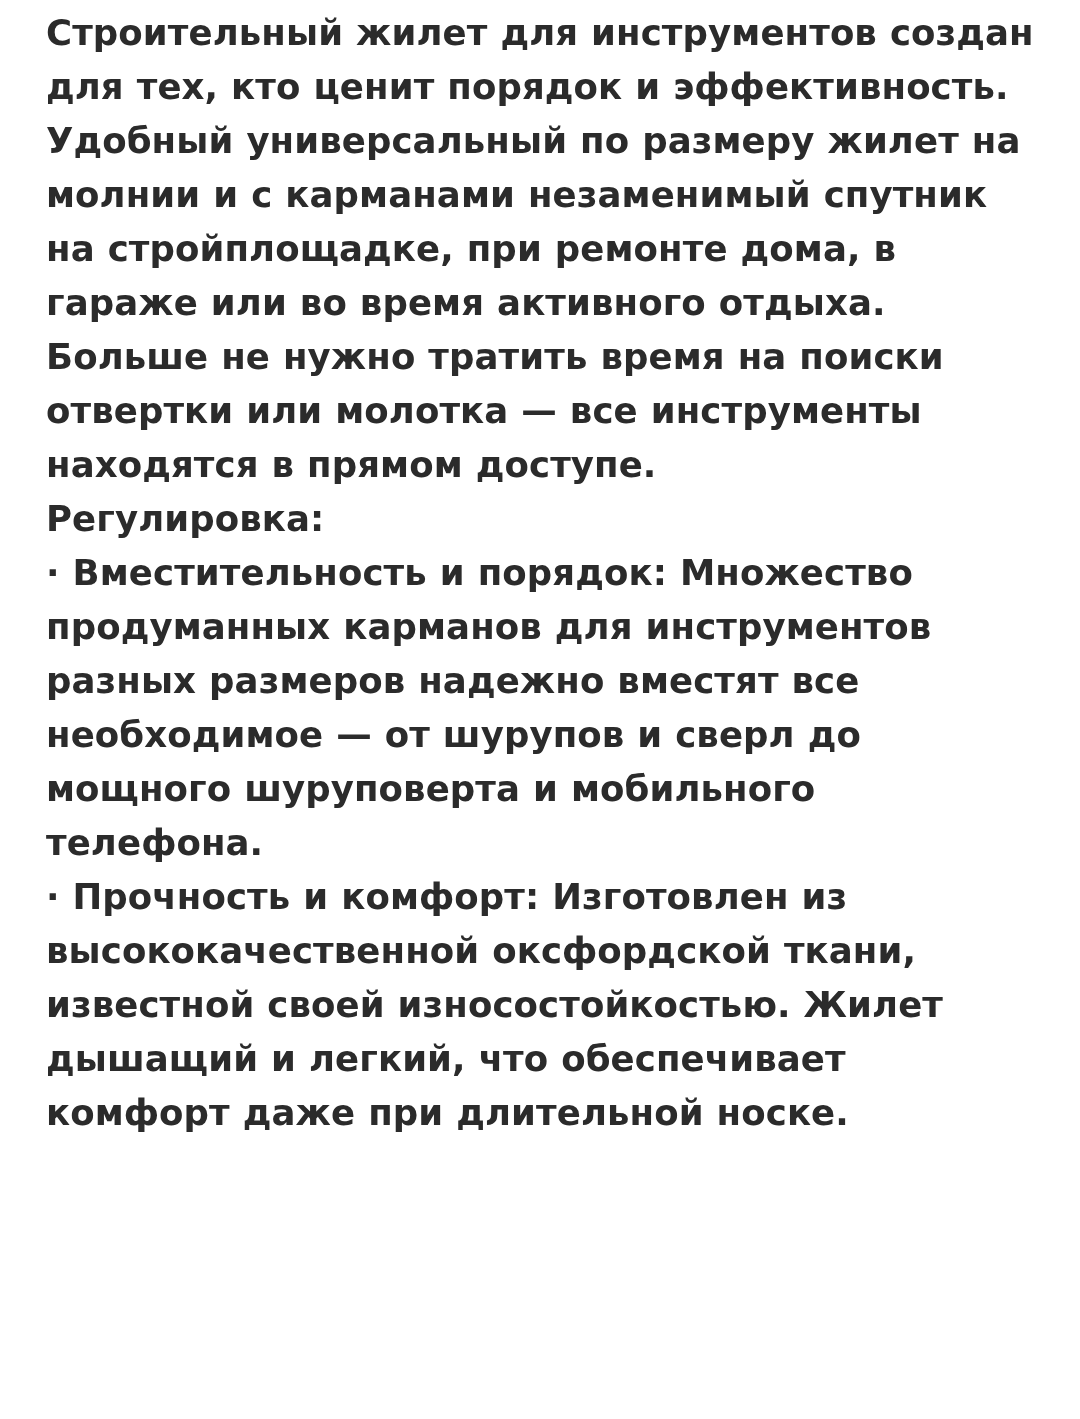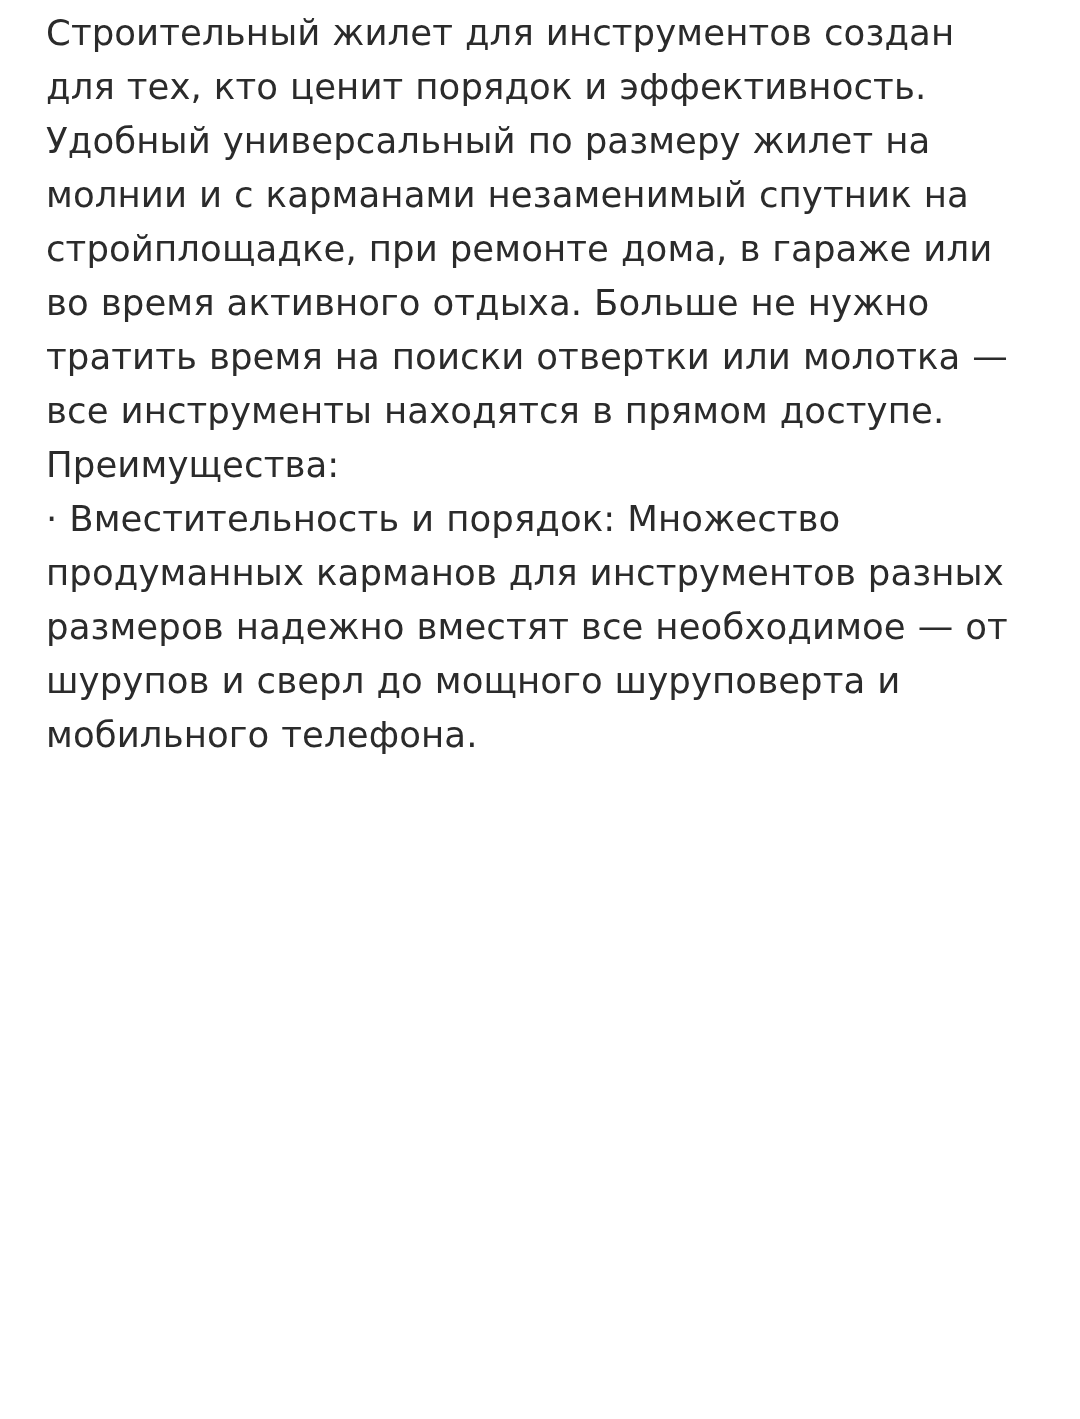--- a/index.html
+++ b/index.html
@@ -11,20 +11,21 @@
     width: 1080px;
     min-height: 1419px;
     font-family: "DejaVu Sans", sans-serif;
   }
   .page {
     width: 1080px;
     min-height: 1419px;
     box-sizing: border-box;
     padding: 0px 46px 0 46px;
     background: #ffffff;
+    font-weight: bold;
   }
   .description {
     color: #2b2b2b;
     font-size: 35.5px;
     line-height: 54px;
     letter-spacing: 0.1px;
     word-spacing: 0.5px;
   }
   .para {
     margin: 0;
@@ -34,16 +35,17 @@
   .para:first-child {
     padding-top: 6px;
   }
 </style>
 </head>
 <body>
 
 <div class="page">
   <div class="description">
     <p class="para">Строительный жилет для инструментов создан для тех, кто ценит порядок и эффективность. Удобный универсальный по размеру жилет на молнии и с карманами незаменимый спутник на стройплощадке, при ремонте дома, в гараже или во время активного отдыха. Больше не нужно тратить время на поиски отвертки или молотка — все инструменты находятся в прямом доступе.</p>
-    <p class="para">Преимущества:</p>
+    <p class="para">Регулировка:</p>
     <p class="para">· Вместительность и порядок: Множество продуманных карманов для инструментов разных размеров надежно вместят все необходимое — от шурупов и сверл до мощного шуруповерта и мобильного телефона.</p>
+    <p class="para">· Прочность и комфорт: Изготовлен из высококачественной оксфордской ткани, известной своей износостойкостью. Жилет дышащий и легкий, что обеспечивает комфорт даже при длительной носке.</p>
   </div>
 </div>
 
 </body></html>

